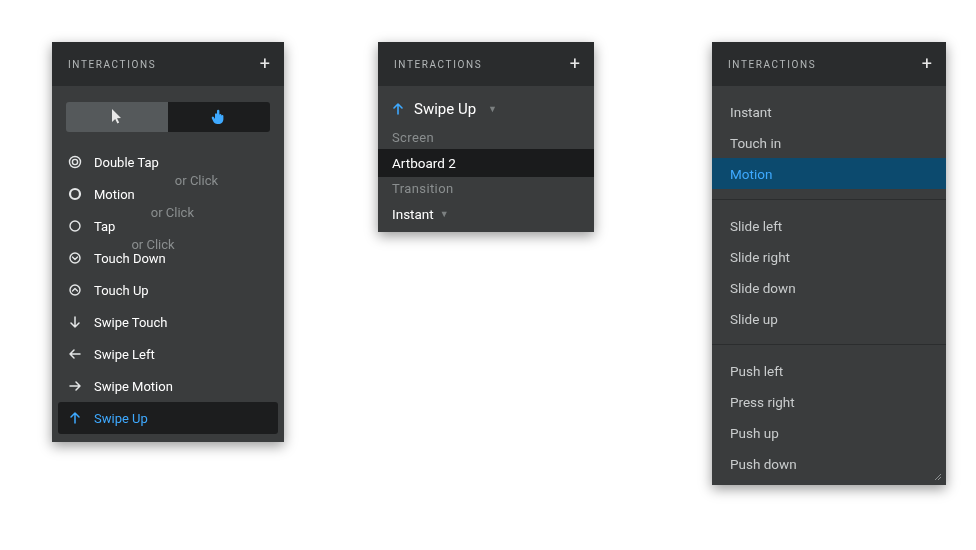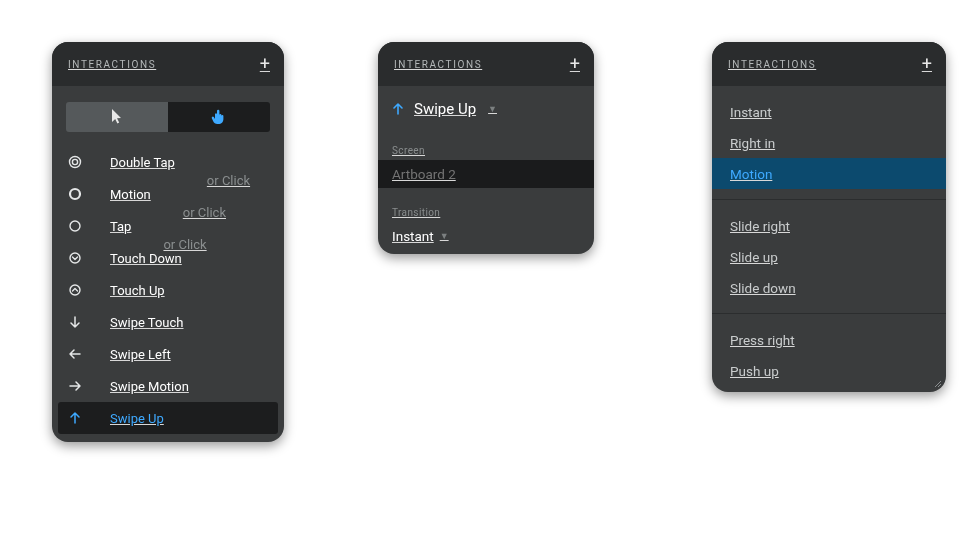--- a/index.html
+++ b/index.html
@@ -10,24 +10,23 @@
     background: #ffffff;
     font-family: -apple-system, BlinkMacSystemFont, "Segoe UI", Roboto, Helvetica, Arial, sans-serif;
     font-size: 13px;
     color: #d8d8d8;
     position: relative;
   }
 
   .panel {
     position: absolute;
     background: #3a3c3d;
-    border-radius: 16px;
+    border-radius: 0;
     box-shadow: 0 4px 12px rgba(0,0,0,.4);
     overflow: hidden;
-    text-decoration: underline;
   }
 
   .panel-header {
     height: 44px;
     display: flex;
     align-items: center;
     justify-content: space-between;
     padding: 0 14px 0 16px;
     background: #2a2c2d;
   }
@@ -64,21 +63,21 @@
   .toggle-btn.inactive { background: #1c1d1e; }
 
   .trigger-list { margin: 0 6px 8px 6px; }
   .trigger-item {
     display: flex;
     align-items: center;
     height: 32px;
     padding: 0 10px;
     border-radius: 3px;
     cursor: pointer;
-    gap: 28px;
+    gap: 12px;
     color: #ffffff;
   }
   .trigger-item.selected {
     background: #1c1d1e;
     color: #3ea9ff;
   }
   .trigger-item .icon {
     width: 14px;
     display: flex;
     align-items: center;
@@ -101,37 +100,36 @@
   }
   .trigger-header .arrow-icon svg * { stroke: #3ea9ff; }
   .trigger-header .caret {
     font-size: 9px;
     color: #7c8081;
     margin-left: 2px;
   }
 
   .field-block { padding: 0 0 4px 0; }
   .field-label {
-    font-size: 10px;
+    font-size: 13px;
     color: #8a8e8f;
     letter-spacing: .4px;
     padding: 0 14px 4px 14px;
-    margin-top: 15px;
   }
   .field-value {
     height: 28px;
     display: flex;
     align-items: center;
     padding: 0 14px;
     font-size: 13.5px;
     cursor: pointer;
   }
   .field-value.blue {
     background: #1a1b1c;
-    color: #737373;
+    color: #ffffff;
   }
   .field-value .caret {
     font-size: 9px;
     color: #7c8081;
     margin-left: 6px;
   }
 
   
   .p3 { left: 712px; top: 42px; width: 234px; }
 
@@ -307,33 +305,36 @@
 
 <div class="panel p3">
   <div class="panel-header">
     <span class="panel-title">INTERACTIONS</span>
     <span class="plus">+</span>
   </div>
 
   <div class="opt-list" id="opt-list">
       <div class="opt-group">
         <div class="opt-item">Instant</div>
-        <div class="opt-item">Right in</div>
+        <div class="opt-item">Touch in</div>
         <div class="opt-item selected">Motion</div>
       </div>
       <div class="opt-sep"></div>
       <div class="opt-group">
+        <div class="opt-item">Slide left</div>
         <div class="opt-item">Slide right</div>
+        <div class="opt-item">Slide down</div>
         <div class="opt-item">Slide up</div>
-        <div class="opt-item">Slide down</div>
       </div>
       <div class="opt-sep"></div>
       <div class="opt-group">
+        <div class="opt-item">Push left</div>
         <div class="opt-item">Press right</div>
         <div class="opt-item">Push up</div>
+        <div class="opt-item">Push down</div>
       </div>
     </div>
 
   <span class="resize-corner">
     <svg width="8" height="8" viewBox="0 0 8 8">
       <path d="M7 1 L1 7 M7 4 L4 7" stroke="#8a8e8f" stroke-width="1"></path>
     </svg>
   </span>
 </div>
 

